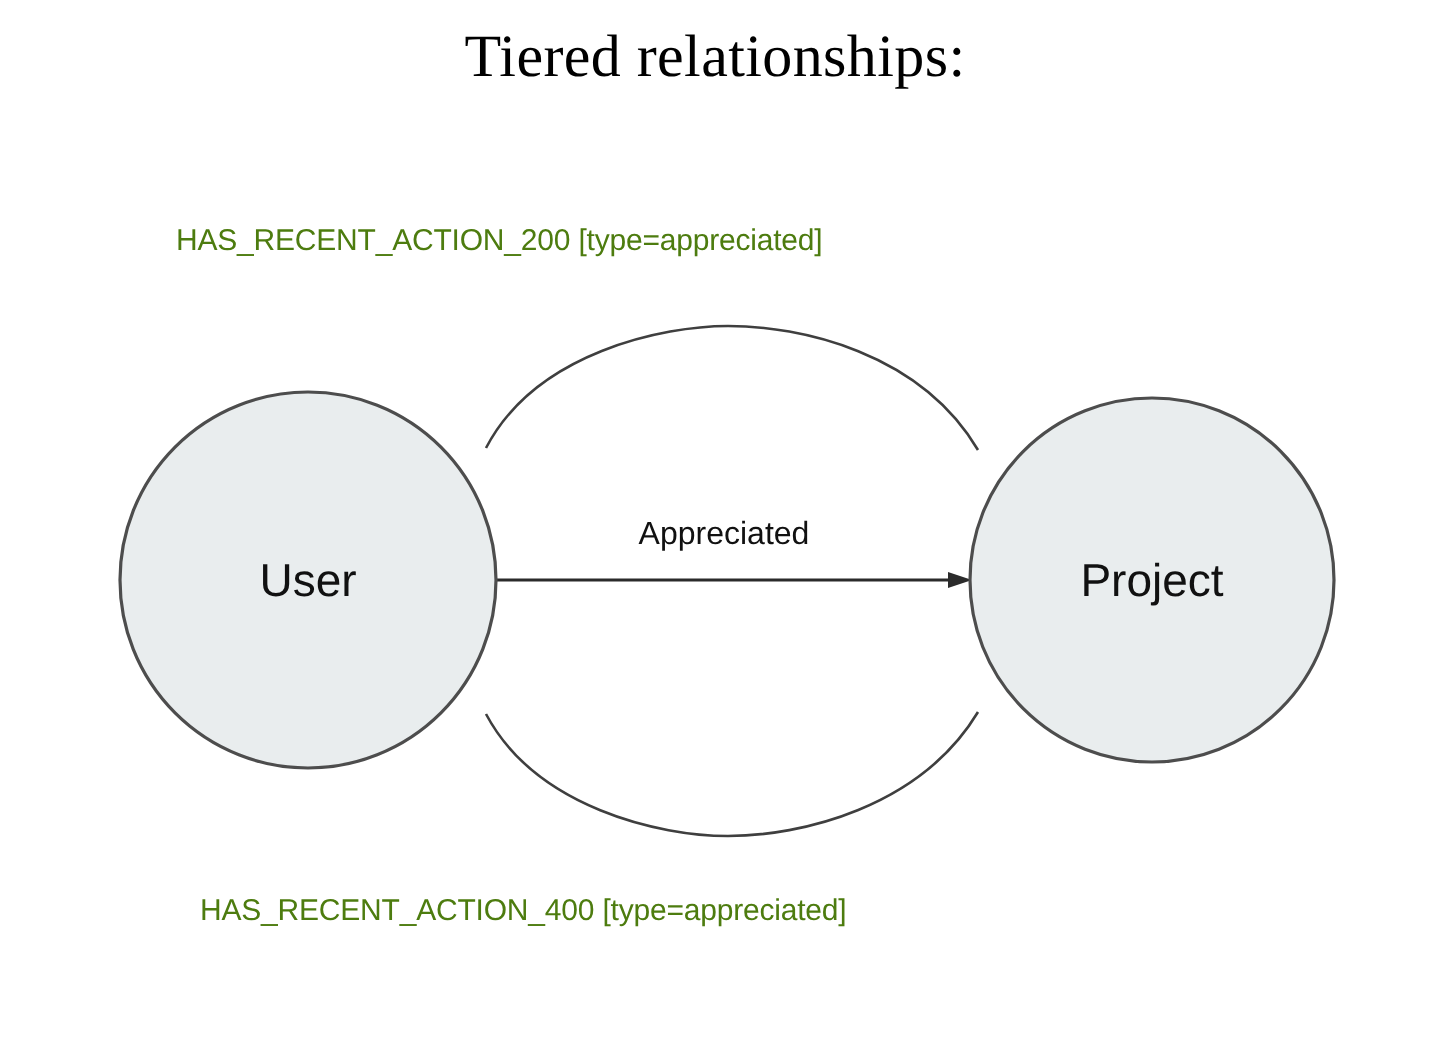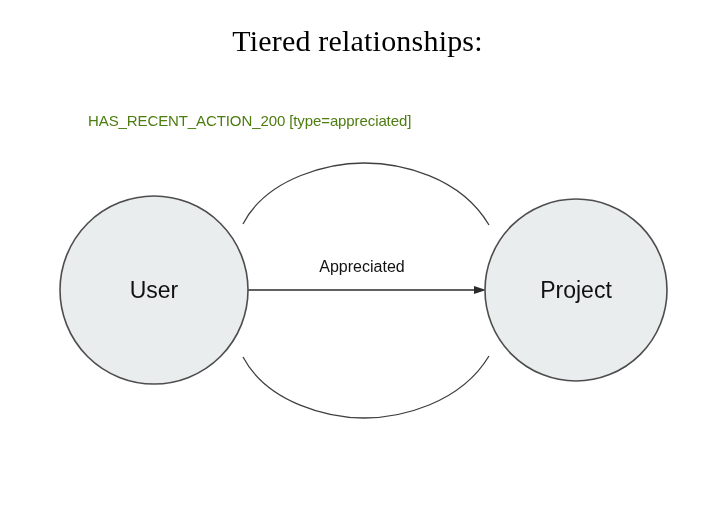--- a/index.html
+++ b/index.html
@@ -19,21 +19,21 @@
   #page {
     position: absolute;
     inset: 0;
     background: #ffffff;
   }
 
   
   .slide-title {
     position: absolute;
     left: 0;
-    top: 24px;
+    top: 12px;
     width: 715px;
     text-align: center;
     font-family: "Liberation Serif", serif;
     font-size: 30px;
     font-weight: 400;
     letter-spacing: 0.2px;
     color: #000000;
     white-space: nowrap;
   }
 
@@ -109,14 +109,15 @@
     <text class="rel-label" x="362" y="272">Appreciated</text>
 
     <circle class="node-shape" cx="154" cy="290" r="94"></circle>
     <text class="node-label" x="154" y="292">User</text>
 
     <circle class="node-shape" cx="576" cy="290" r="91"></circle>
     <text class="node-label" x="576" y="292">Project</text>
 
   </svg>
 
+  <div class="edge-caption bottom">HAS_RECENT_ACTION_400 [type=appreciated]</div>
 
 </div>
 
 </body></html>

